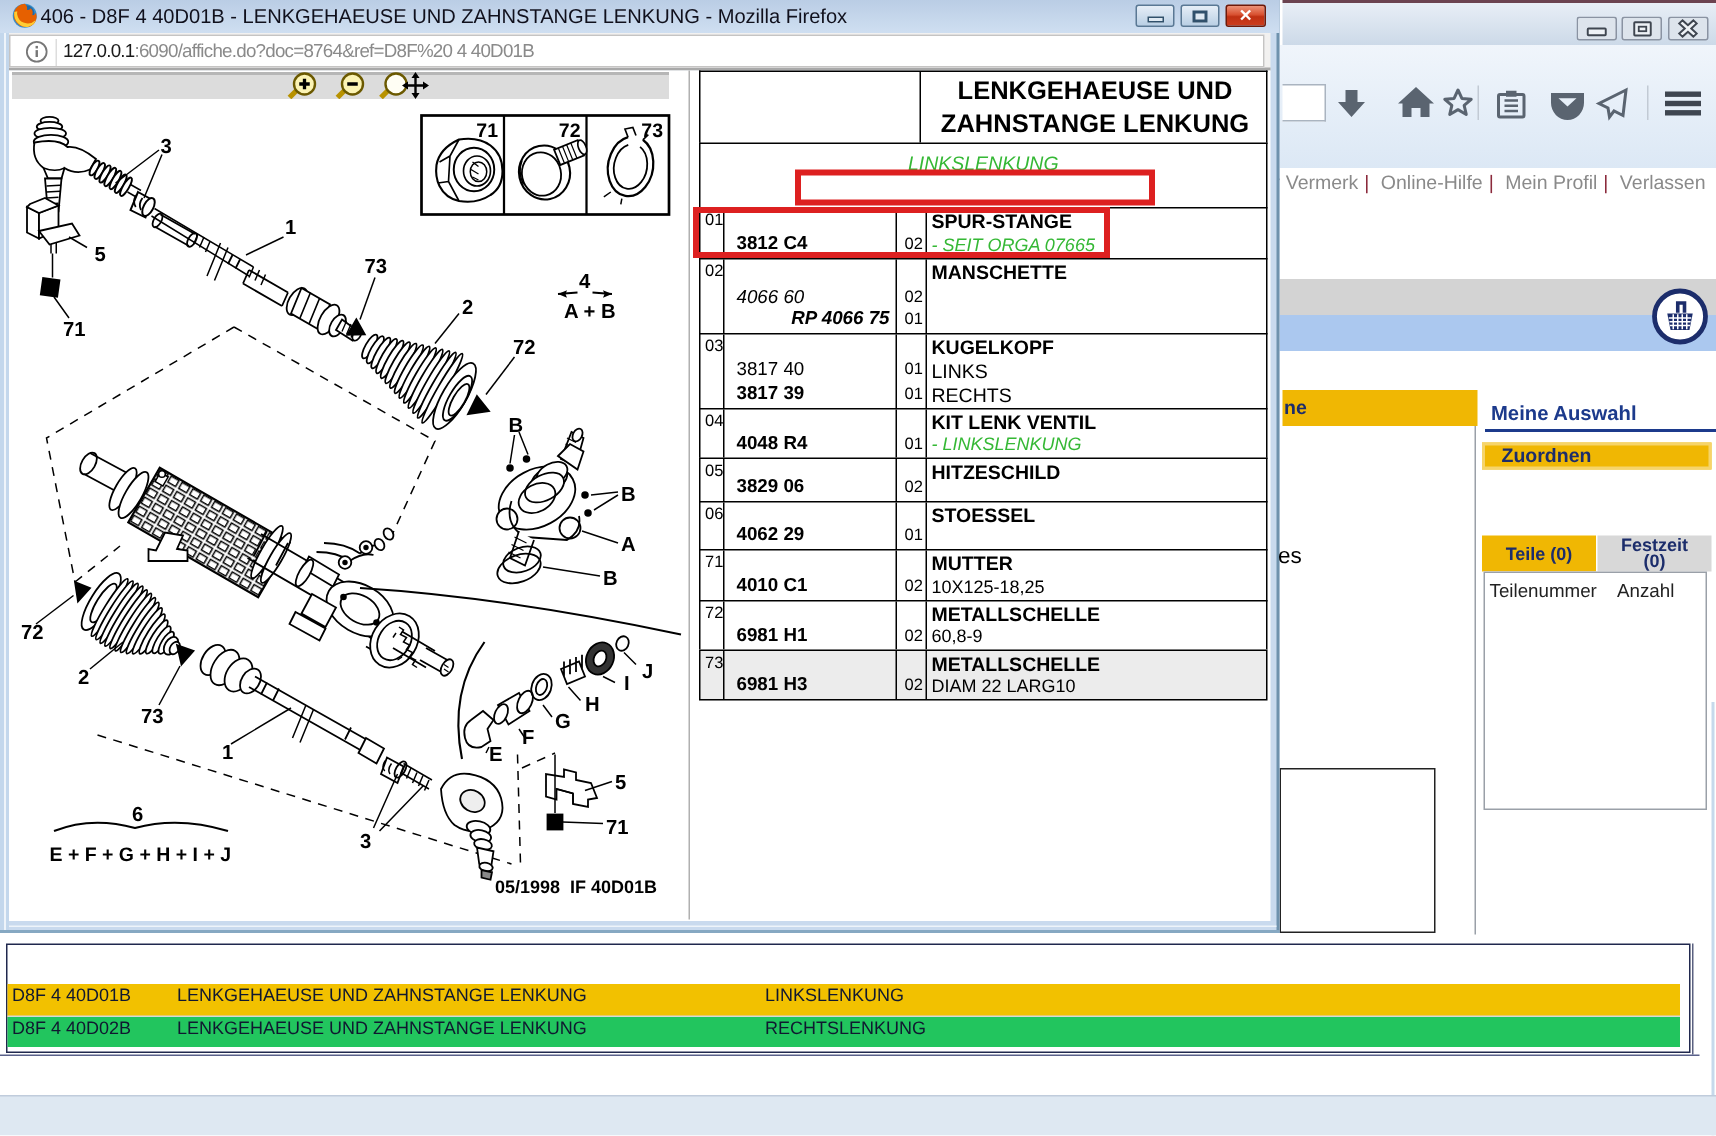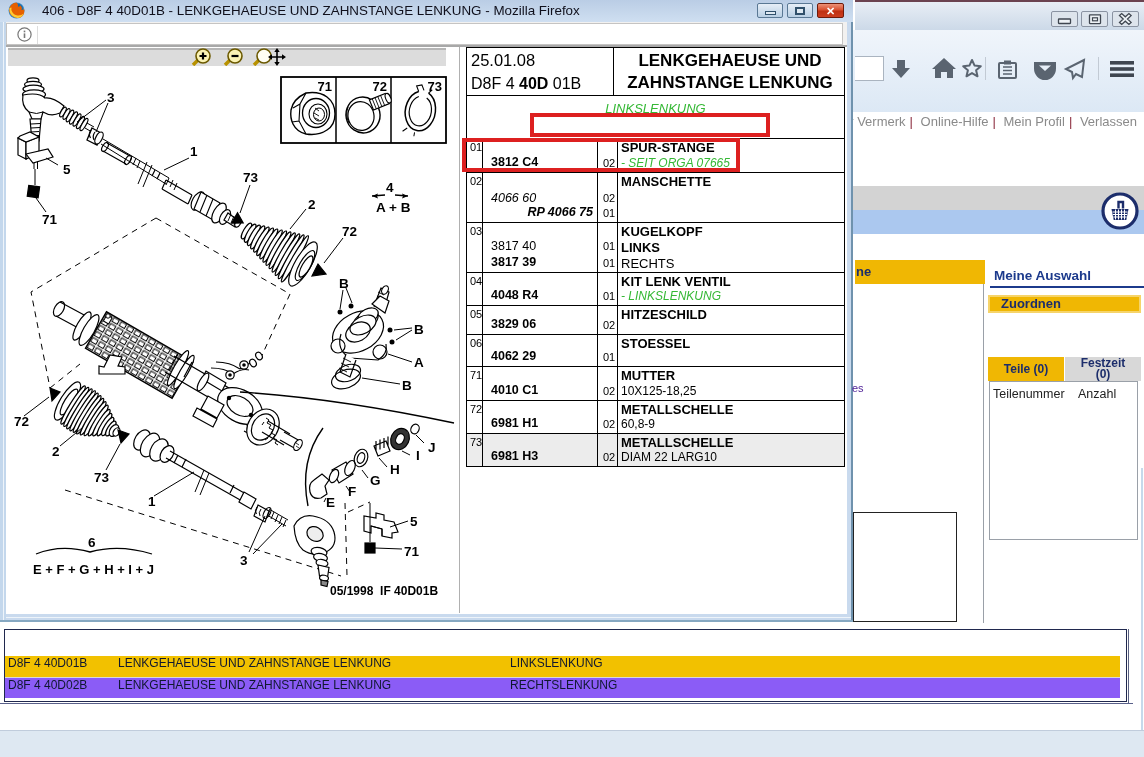--- a/index.html
+++ b/index.html
@@ -11,36 +11,36 @@
 #bgtitle{left:855px;top:2px;width:289px;height:28px;background:linear-gradient(#e8eef6,#ccd9e8)}
 #bgtool{left:853px;top:30px;width:291px;height:82px;background:linear-gradient(#f0f5fb,#dce8f5)}
 #bgsearch{left:855px;top:56px;width:29px;height:25px;background:#fff;border:1px solid #aab4c0;border-left:none}
 .sep{top:57px;width:1px;height:23px;background:#c2cad4}
 #bgmenu{left:853px;top:112px;width:291px;height:19px;background:#fff;font-size:13px;color:#8a8a8a;white-space:nowrap}
 #bgmenu b{color:#8b2a3c;font-weight:normal;padding:0 4px}
 #grayband{left:853px;top:186px;width:291px;height:24px;background:#d3d3d3}
 #blueband{left:853px;top:210px;width:291px;height:24px;background:#abc8ef}
 #ybar{left:855px;top:260px;width:130px;height:24px;background:#f0b703;color:#1c2d6b;font-weight:bold;font-size:13px;line-height:24px;padding-left:1px}
 #vline{left:983px;top:284px;width:1px;height:339px;background:#9aa0a8}
-#estext{left:852px;top:382px;width:16px;height:16px;overflow:hidden;font-size:11px;color:#4c1d95;z-index:6}
+#estext{left:852px;top:362px;width:16px;height:16px;overflow:hidden;font-size:15px;color:#000000;z-index:6}
 #blackbox{left:853px;top:512px;width:104px;height:110px;border:1px solid #222;background:#fff}
 #meine{left:994px;top:268px;font-size:13.5px;font-weight:bold;color:#1c3a8c}
 #meineline{left:990px;top:286px;width:154px;height:2px;background:#1c3a8c}
 #zuordnen{left:988px;top:295px;width:153px;height:18px;background:#f0b703;border:2px solid #f6d46a;color:#1c2d6b;font-weight:bold;font-size:13px;line-height:14px;padding-left:11px}
 #tab1{left:988px;top:357px;width:76px;height:24px;background:#f0b703;color:#1c2d6b;font-weight:bold;font-size:12px;text-align:center;line-height:24px}
 #tab2{left:1065px;top:357px;width:76px;height:24px;background:#d8d8d8;color:#1c2d6b;font-weight:bold;font-size:12px;text-align:center;line-height:11px;padding-top:1px}
 #selbox{left:989px;top:381px;width:149px;height:159px;border:1px solid #9aa0a8;background:#fff;font-size:12.5px;color:#222}
 
 #btwrap{left:4px;top:629px;width:1123px;height:73px;border:1px solid #20284e;background:#fff}
 #bthead{left:5px;top:631px;width:1119px;height:24px;background:#293a80;color:#fff;font-size:12px;font-weight:bold}
 .bth{position:absolute;top:5px}
 .sort{font-size:8px;color:#f2efc6;letter-spacing:-1px}
 .sortr{font-size:8px;color:#cc2222;letter-spacing:-1px}
 #btrow1{left:5px;top:656px;width:1115px;height:22px;background:#f2c100;border-bottom:1px solid #d8d8d8}
-#btrow2{left:5px;top:678px;width:1115px;height:20px;background:#8b5cf6}
+#btrow2{left:5px;top:678px;width:1115px;height:20px;background:#22c55e}
 .btc{position:absolute;top:0;font-size:12px;color:#101830}
 #btright1{left:1128px;top:629px;width:1px;height:74px;background:#5a6080}
 #bottomstrip{left:0;top:730px;width:1144px;height:27px;background:#dee8f2;border-top:1px solid #c0ccdc}
 
 #fgwin{left:0;top:0;width:853px;height:622px;background:#c9daee;border-right:2px solid #6f92ad;box-shadow:0 0 0 0;}
 #fgtitle{left:0;top:0;width:853px;height:22px;background:linear-gradient(#bacde5,#cfdff1);font-size:13.4px;color:#10101c;line-height:21px}
 #fgurlrow{left:2px;top:22px;width:845px;height:25px;background:#f2f1f0;border-bottom:2px solid #a8a8a8}
 #fgurlfield{left:6px;top:23px;width:837px;height:22px;background:#fff;border:1px solid #c5c4c3;font-size:12.5px;color:#8a8a8a;line-height:21px}
 #fgcontent{left:2px;top:47px;width:845px;height:567px;background:#fff}
 #fgtoolbar{left:6px;top:1px;width:438px;height:18px;background:#dcdcdc;border-top:2px solid #b6b6b6}
@@ -140,21 +140,21 @@
  <span class="btc" style="left:505px">RECHTSLENKUNG</span>
 </div>
 <div class="abs" id="btright1"></div>
 <div class="abs" style="left:0;top:703px;width:1133px;height:1px;background:#59608a"></div>
 <div class="abs" style="left:1141px;top:468px;width:2px;height:289px;background:#c6d9eb"></div>
 <div class="abs" id="bottomstrip"></div>
 
 <div class="abs" id="fgwin"></div>
 <div class="abs" style="left:2px;top:617px;width:849px;height:1px;background:#eef4fa;z-index:3"></div>
 <div class="abs" style="left:0;top:620px;width:853px;height:2px;background:#86a8c2;z-index:3"></div>
-<div class="abs" id="fgtitle"><span style="margin-left:42px">406 - D8F 4 40D01B - LENKGEHAEUSE UND ZAHNSTANGE LENKUNG - Mozilla Firefox</span></div>
+<div class="abs" id="fgtitle"><span style="margin-left:27px">406 - D8F 4 40D01B - LENKGEHAEUSE UND ZAHNSTANGE LENKUNG - Mozilla Firefox</span></div>
 <svg class="abs" style="left:8px;top:2px" width="17" height="17" viewBox="0 0 17 17">
  <circle cx="8.5" cy="8.5" r="8" fill="#3a8fc8"></circle>
  <circle cx="9.5" cy="7" r="5.5" fill="#1e6aa8"></circle>
  <path d="M8.5.5 Q3 1 1.5 6 Q.5 10 3 13 Q6 16.5 10.5 16 Q14.5 15.2 16 11.5 Q16.8 9 16 6.5 Q15 8.5 13.5 8 Q14.5 5.5 12.5 3.5 Q11.5 5 10 4.5 Q10.5 2 8.5.5z" fill="#e66000"></path>
  <path d="M1.5 6 Q1 10.5 4 13.5 Q7 16.5 11 15.8 Q14.5 15 15.8 11.5 Q13 14 9.5 13.5 Q5.5 13 4 9.5 Q3 7.5 3.5 5.5z" fill="#fc3"></path>
 </svg>
 
 <div class="abs fgbtn" style="left:757px;width:26px;background:linear-gradient(#e6eef7,#b9cfe4);border:1px solid #5a7894">
       <div style="position:absolute;left:7px;top:7px;width:11px;height:4px;background:#dfe9f2;border:1px solid #30506b"></div>
     </div>
@@ -164,20 +164,21 @@
 <div class="abs fgbtn" style="left:817px;width:27px;background:linear-gradient(180deg,#ec9278 0%,#d85030 45%,#bf3012 55%,#cc3d1e 100%);border:1px solid #6e1a0a;color:#fff;font-weight:bold;font-size:11px;text-align:center;line-height:14px">✕</div>
 <div class="abs" id="fgurlrow"></div>
 <div class="abs" style="left:0;top:22px;width:6px;height:598px;background:linear-gradient(90deg,#c3d7ec 0 3px,#eef4fa 3px 4px,#c3d7ec 4px 6px);z-index:4"></div>
 <div class="abs" id="fgurlfield">
  <svg style="position:absolute;left:10px;top:3px" width="15" height="15" viewBox="0 0 15 15">
         <circle cx="7.5" cy="7.5" r="6.6" fill="none" stroke="#777" stroke-width="1.2"></circle>
         <rect x="6.7" y="6.4" width="1.6" height="4.6" fill="#777"></rect>
         <rect x="6.7" y="3.6" width="1.6" height="1.7" fill="#777"></rect>
       </svg>
  <div style="position:absolute;left:30px;top:2px;width:1px;height:18px;background:#ddd"></div>
+ <span style="position:absolute;left:35px;letter-spacing:-0.5px"><span style="color:#1a1a1a">127.0.0.1</span>:6090/affiche.do?doc=8764&amp;ref=D8F%20 4 40D01B</span>
 </div>
 <div class="abs" id="fgcontent">
  <div class="abs" id="fgtoolbar"></div>
  <div class="abs" style="left:457px;top:0;width:1px;height:566px;background:#b0b0b0"></div>
  <svg class="abs" style="left:189px;top:1px" width="100" height="19" viewBox="0 0 100 19">
   <g>
    <path d="M8 11 L2 17" stroke="#b89200" stroke-width="3.5"></path>
    <circle cx="12" cy="8" r="7" fill="#fbf3b4" stroke="#6b5900" stroke-width="1.6"></circle>
    <path d="M8.5 8h7M12 4.5v7" stroke="#000" stroke-width="2.2"></path>
   </g>
@@ -190,24 +191,20 @@
    <path d="M8 11 L2 17" stroke="#b89200" stroke-width="3.5"></path>
    <circle cx="12" cy="8" r="7" fill="#fffef4" stroke="#6b5900" stroke-width="1.6"></circle>
    <path d="M25 3.5v11M19.5 9h11" stroke="#000" stroke-width="1.6"></path>
    <path d="M25 0l-2.7 4h5.4zM25 18l-2.7-4h5.4zM16 9l4-2.7v5.4zM34 9l-4-2.7v5.4z" fill="#000"></path>
   </g>
  </svg>
 
  <div class="abs" id="ptable">
 
   <div class="prow" style="top:0;height:48px;border-top:1.5px solid #000;border-left:1.5px solid #000;border-right:1.5px solid #000">
-   <div style="position:absolute;left:0;top:0;width:146px;height:100%">
-    <div style="position:absolute;left:4px;top:3px;font-size:16.5px">25.01.08</div>
-    <div style="position:absolute;left:4px;top:27px;font-size:16px">D8F 4 <b>40D</b> 01B</div>
-   </div>
    <div style="position:absolute;left:146px;top:0;width:233px;height:100%;border-left:1px solid #000;text-align:center;font-weight:bold;font-size:17px;line-height:22px;padding-top:2px">LENKGEHAEUSE UND<br>ZAHNSTANGE LENKUNG</div>
   </div>
 
   <div class="prow" style="top:48px;height:43px;border-left:1.5px solid #000;border-right:1.5px solid #000;text-align:center">
    <div class="grn" style="position:absolute;left:0;width:100%;top:5px;font-size:13px">LINKSLENKUNG</div>
   </div>
 
   <div class="prow" style="top:91px;height:34px">
    <div class="c1">
             <span class="num">01</span>
@@ -246,21 +243,21 @@
    <div class="c2">
             <span style="position:absolute;left:8px;top:16px;font-weight:normal">3817 40</span>
             <span class="pn">3817 39</span>
           </div>
    <div class="c3">
             <span style="position:absolute;left:5px;top:17px;font-size:11px">01</span>
             <span class="qty">01</span>
           </div>
    <div class="c4">
             <span class="nm">KUGELKOPF</span>
-            <span style="position:absolute;left:3px;top:17px;font-weight:bold;font-size:13px">LINKS</span>
+            <span style="position:absolute;left:3px;top:17px;font-weight:normal;font-size:13px">LINKS</span>
             <span style="position:absolute;left:3px;bottom:1px;font-weight:normal;font-size:13px">RECHTS</span>
           </div>
   </div>
   <div class="prow" style="top:225px;height:33px">
    <div class="c1">
             <span class="num">04</span>
           </div>
    <div class="c2">
             <span class="pn">4048 R4</span>
           </div>

